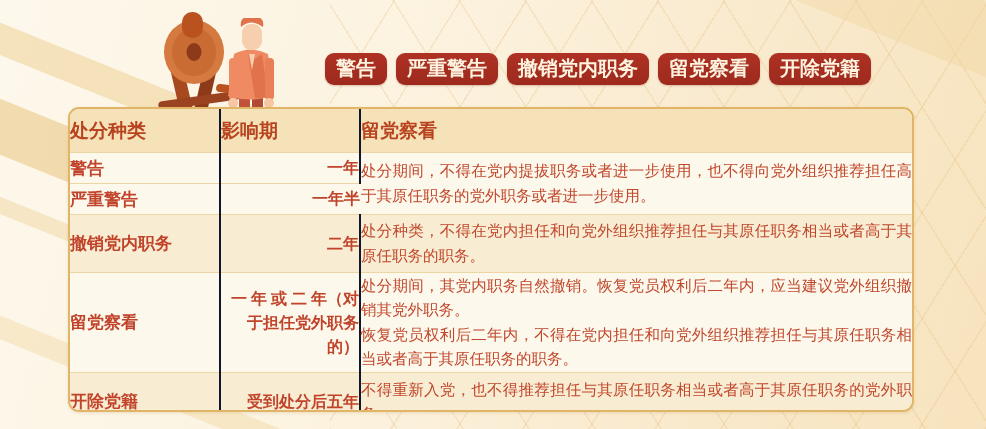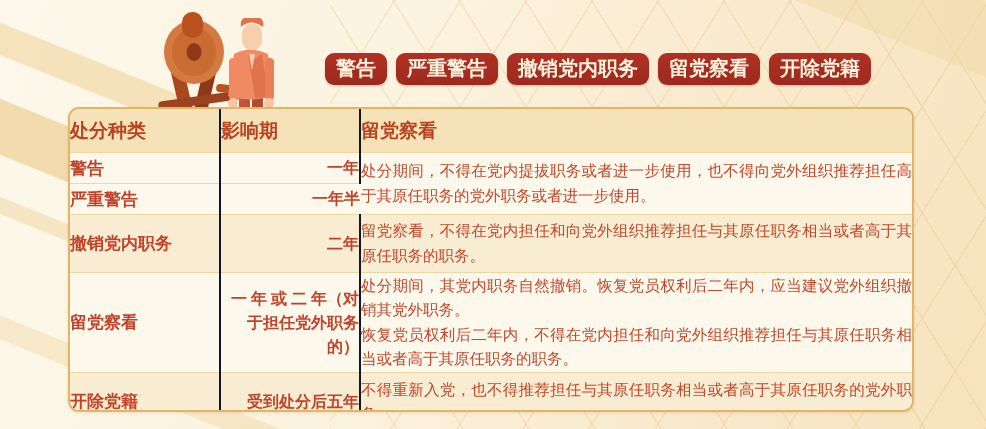--- a/index.html
+++ b/index.html
@@ -151,21 +151,21 @@
           </td>
         </tr>
         <tr class="rowA" style="height:31px;">
           <td class="c-type">严重警告</td>
           <td class="c-period">一年半</td>
         </tr>
         <tr class="rowB" style="height:58px;">
           <td class="c-type">撤销党内职务</td>
           <td class="c-period">二年</td>
           <td class="c-cons">
-            <p>留党察看，不得在党内担任和向党外组织推荐担任与其原任职务相当或者高于其原任职务的职务。</p>
+            <p>处分种类，不得在党内担任和向党外组织推荐担任与其原任职务相当或者高于其原任职务的职务。</p>
           </td>
         </tr>
         <tr class="rowA" style="height:100px;">
           <td class="c-type">留党察看</td>
           <td class="c-period">一 年 或 二 年（对于担任党外职务的）</td>
           <td class="c-cons">
             <p>处分期间，其党内职务自然撤销。恢复党员权利后二年内，应当建议党外组织撤销其党外职务。</p>
             <p>恢复党员权利后二年内，不得在党内担任和向党外组织推荐担任与其原任职务相当或者高于其原任职务的职务。</p>
           </td>
         </tr>

